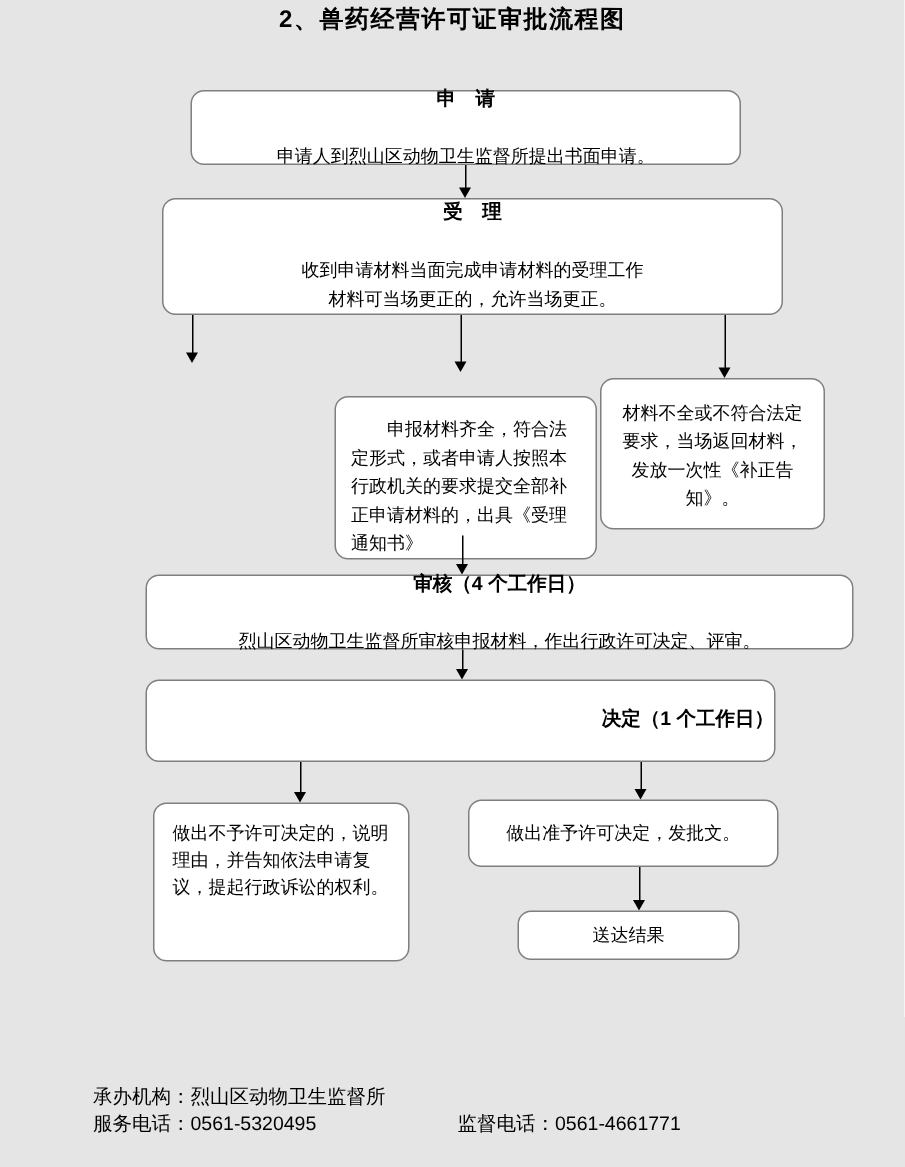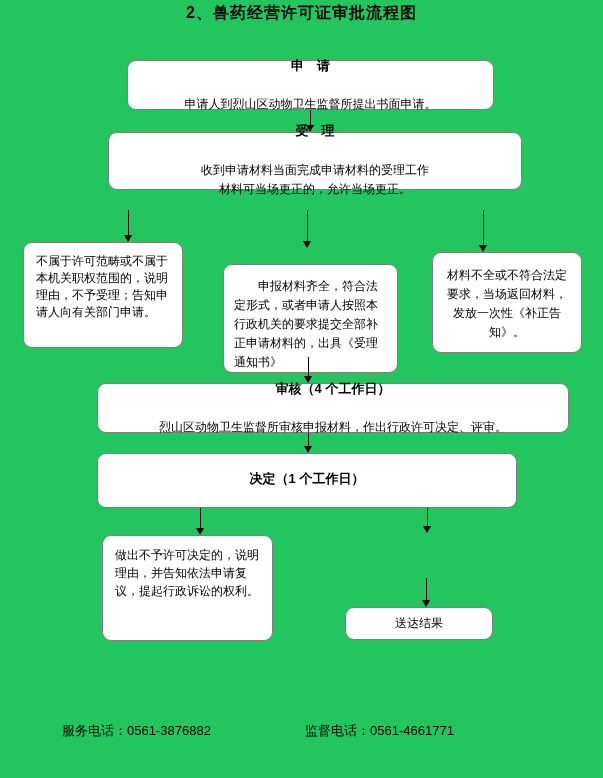--- a/index.html
+++ b/index.html
@@ -4,21 +4,21 @@
 <style>
   html, body {
     margin: 0;
     padding: 0;
     background: #ffffff;
   }
   #canvas {
     position: relative;
     width: 603px;
     height: 778px;
-    background: #22c55e;
+    background: #e5e5e5;
     font-family: "Liberation Sans", "DejaVu Sans", sans-serif;
     color: #000000;
     overflow: hidden;
   }
   .page-title {
     position: absolute;
     top: 3px;
     left: 0;
     width: 100%;
     text-align: center;
@@ -102,69 +102,70 @@
 
   <div class="page-title">2、兽药经营许可证审批流程图</div>
 
   <div class="node center" style="left:127px; top:60px; width:367px; height:50px;">
     <div class="node-title">申　请</div>
     <div class="node-body">申请人到烈山区动物卫生监督所提出书面申请。</div>
   </div>
 
   <div class="arrow" style="left:306px; top:110px; height:22px;"></div>
 
-  <div class="node center" style="left:108px; top:132px; width:414px; height:58px;">
+  <div class="node center" style="left:108px; top:132px; width:414px; height:78px;">
     <div class="node-title">受　理</div>
     <div class="node-body" style="line-height:1.6;">收到申请材料当面完成申请材料的受理工作
 材料可当场更正的，允许当场更正。</div>
   </div>
 
   <div class="arrow" style="left:124px; top:210px; height:32px;"></div>
   <div class="arrow" style="left:303px; top:210px; height:38px;"></div>
   <div class="arrow" style="left:479px; top:210px; height:42px;"></div>
 
-  <div class="node text-left" style="left:23px; top:242px; width:160px; height:106px; padding:10px 9px 0 12px; line-height:17px;">
-    <div class="node-body">不属于许可范畴或不属于本机关职权范围的，说明理由，不予受理；告知申请人向有关部门申请。</div>
-  </div>
 
   <div class="node text-left" style="left:223px; top:264px; width:175px; height:109px; padding:12px 8px 0 10px; line-height:19px; text-indent:2em;">
     <div class="node-body">申报材料齐全，符合法定形式，或者申请人按照本行政机关的要求提交全部补正申请材料的，出具《受理通知书》</div>
   </div>
 
-  <div class="node text-center-wrap" style="left:432px; top:252px; width:150px; height:101px; padding:13px 9px 0; line-height:19px;">
+  <div class="node text-center-wrap" style="left:400px; top:252px; width:150px; height:101px; padding:13px 9px 0; line-height:19px;">
     <div class="node-body">材料不全或不符合法定要求，当场返回材料，发放一次性《补正告知》。</div>
   </div>
 
   <div class="arrow" style="left:304px; top:357px; height:26px;"></div>
 
   <div class="node center" style="left:97px; top:383px; width:472px; height:50px;">
     <div class="node-title">审核（4 个工作日）</div>
     <div class="node-body">烈山区动物卫生监督所审核申报材料，作出行政许可决定、评审。</div>
   </div>
 
   <div class="arrow" style="left:304px; top:433px; height:20px;"></div>
 
-  <div class="node center" style="left:97px; top:453px; width:420px; height:55px;">
+  <div class="node center" style="left:97px; top:453px; width:420px; height:55px;align-items:flex-end;">
     <div class="node-title">决定（1 个工作日）</div>
   </div>
 
   <div class="arrow" style="left:196px; top:508px; height:27px;"></div>
   <div class="arrow" style="left:423px; top:508px; height:25px;"></div>
 
   <div class="node text-left" style="left:102px; top:535px; width:171px; height:106px; padding:10px 8px 0 12px; line-height:18px;">
     <div class="node-body">做出不予许可决定的，说明理由，并告知依法申请复议，提起行政诉讼的权利。</div>
   </div>
 
+  <div class="node center" style="left:312px; top:533px; width:207px; height:45px;">
+    <div class="node-body">做出准予许可决定，发批文。</div>
+  </div>
 
   <div class="arrow" style="left:422px; top:578px; height:29px;"></div>
 
   <div class="node center" style="left:345px; top:607px; width:148px; height:33px;">
     <div class="node-body">送达结果</div>
   </div>
 
   <div class="footer">
+    <div>承办机构：烈山区动物卫生监督所</div>
     <div class="footer-line2">
-      <span class="svc">服务电话：0561-3876882</span>
+      <span class="svc">服务电话：0561-5320495</span>
       <span class="sup">监督电话：0561-4661771</span>
     </div>
   </div>
 
 </div>
 
 </body></html>

